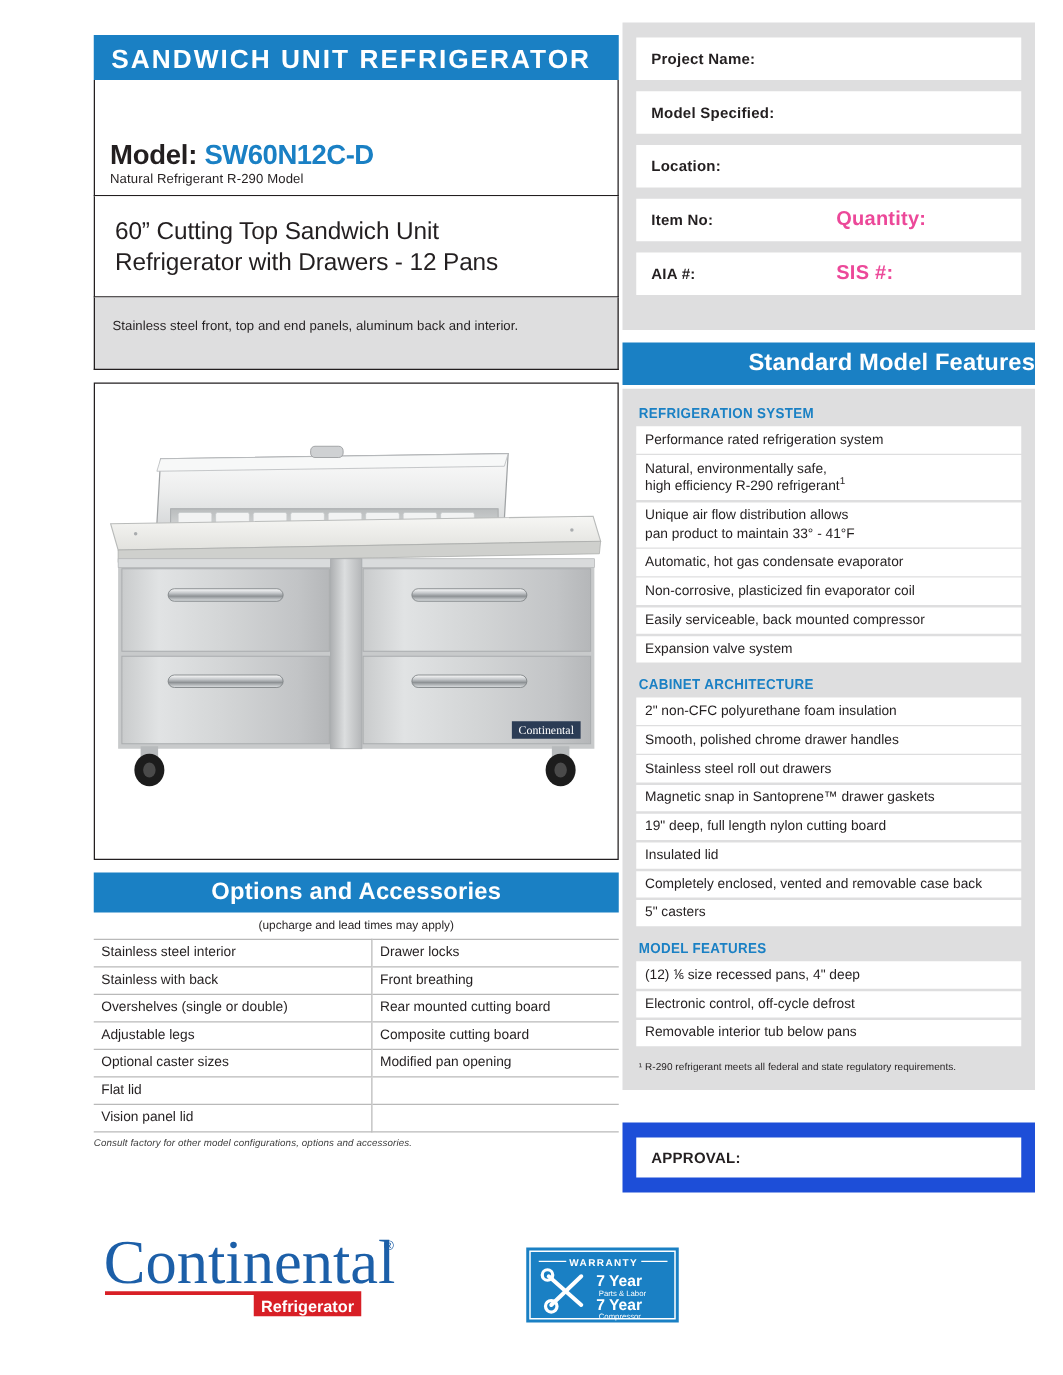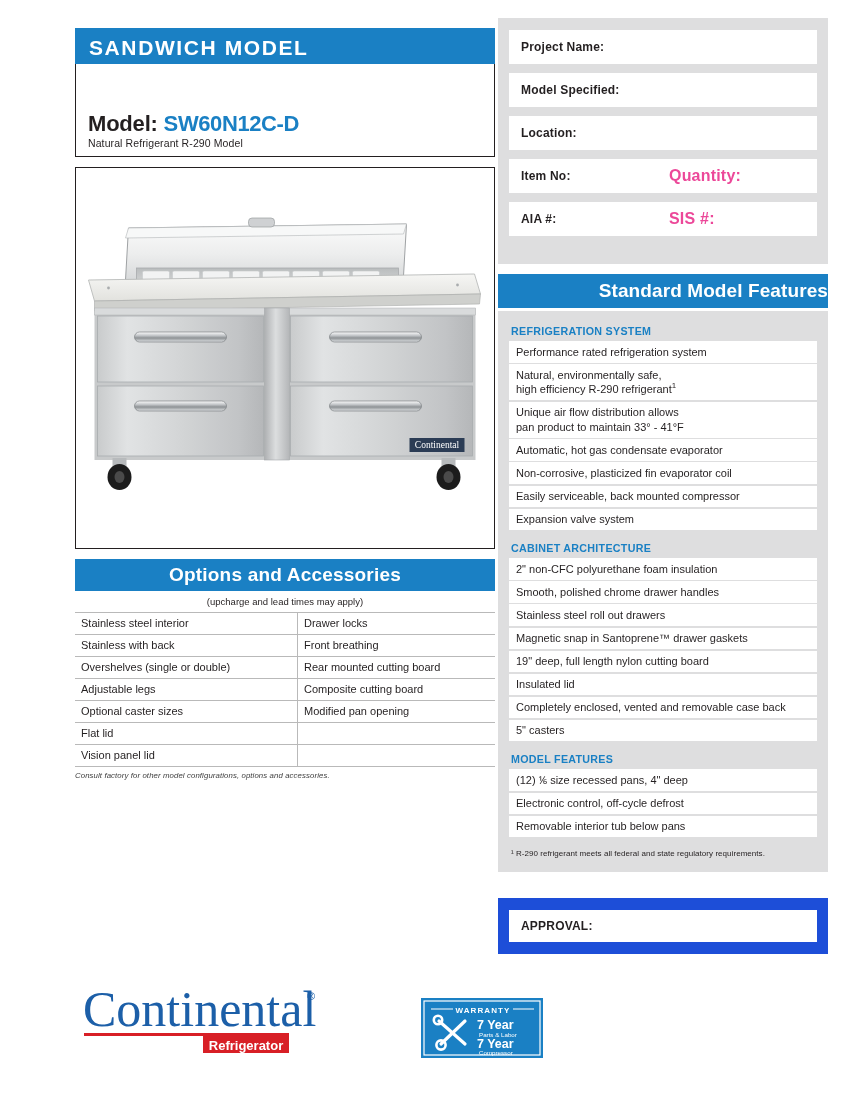--- a/index.html
+++ b/index.html
@@ -212,31 +212,38 @@
   }
   sup{font-size:0.72em;vertical-align:super;line-height:0;}
 </style>
 </head>
 <body>
 
 <div class="page">
 
   <div class="left-col">
 
-    <div class="title-bar">SANDWICH MODEL REFRIGERATOR</div>
+    <div class="title-bar">SANDWICH UNIT REFRIGERATOR</div>
 
     <div class="model-box">
       <div class="model-line">
         <span>Model:</span>
         <span class="mnum">SW60N12C-D</span>
       </div>
       <div class="model-sub">Natural Refrigerant R-290 Model</div>
     </div>
 
-
+    <div class="desc-box">
+      <div class="desc-title">60” Cutting Top Sandwich Unit</div>
+      <div class="desc-title">Refrigerator with Drawers - 12 Pans</div>
+    </div>
+
+    <div class="mats-box">
+      <div class="mats-text">Stainless steel front, top and end panels, aluminum back and interior.</div>
+    </div>
 
     <div class="img-box">
       <svg class="prod-svg" viewBox="0 0 417 380" preserveAspectRatio="xMidYMid meet">
         <defs>
           <linearGradient id="lidG" x1="0" y1="0" x2="0" y2="1">
             <stop offset="0%" stop-color="#fbfbfb"></stop>
             <stop offset="55%" stop-color="#eceded"></stop>
             <stop offset="100%" stop-color="#d8dadb"></stop>
           </linearGradient>
           <linearGradient id="topG" x1="0" y1="0" x2="0" y2="1">

